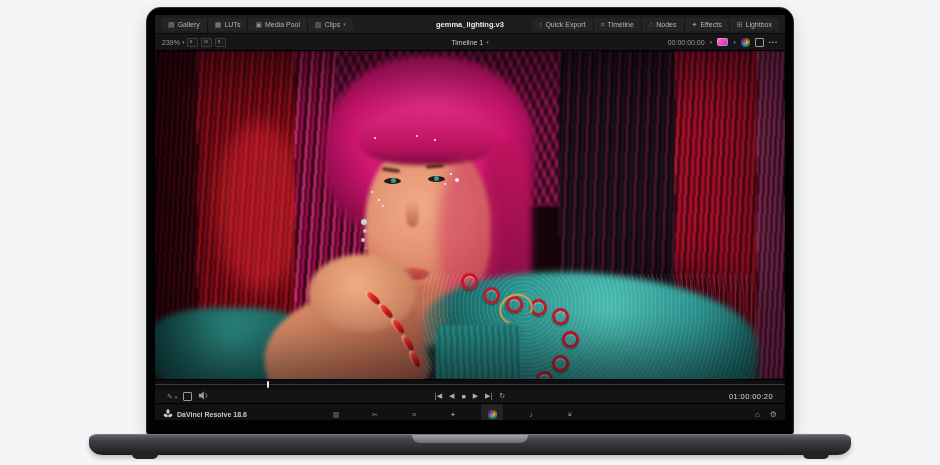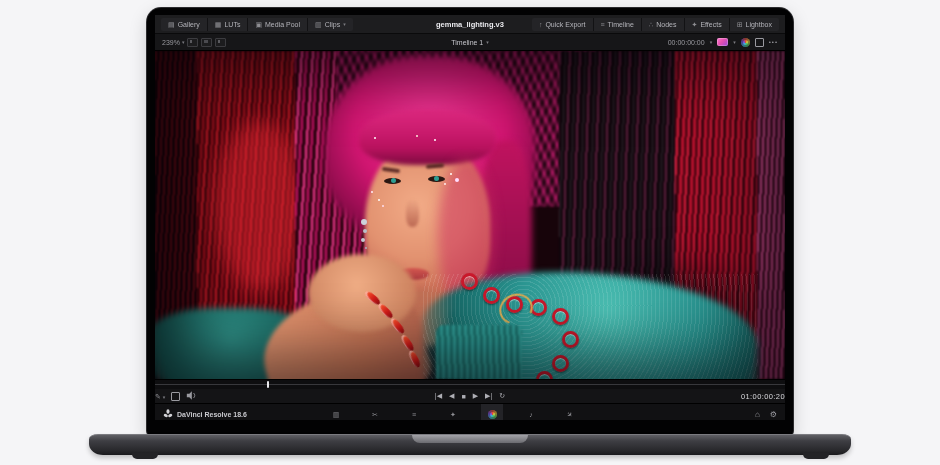--- a/index.html
+++ b/index.html
@@ -122,21 +122,21 @@
   .r1{left:306px;top:222px}.r2{left:328px;top:236px}.r3{left:351px;top:245px}.r4{left:375px;top:248px}
   .r5{left:397px;top:257px}.r6{left:407px;top:280px}.r7{left:397px;top:304px}.r8{left:381px;top:320px}
   .hoop{left:344px;top:243px;width:30px;height:26px;border-radius:50%;border:2px solid #d9aa52;
       border-bottom-color:transparent;transform:rotate(-24deg);filter:blur(.3px);}
   .vig{left:0;top:0;right:0;bottom:0;box-shadow:inset 0 0 60px 24px rgba(4,0,5,.55);}
   
   .scrub{position:relative;height:9px;background:#0e0e10;border-top:1px solid #000;}
   .track{position:absolute;left:0;right:0;top:4px;height:1px;background:#38383c;}
   .playhead{position:absolute;left:112px;top:1px;width:2px;height:7px;background:#e8e8ec;border-radius:1px;}
   .transport{position:relative;display:flex;align-items:center;height:14px;background:#141416;
-             padding:0 0;font-size:7px;color:#9a9aa0;}
+             padding:0 12px;font-size:7px;color:#9a9aa0;}
   .ltools{display:flex;align-items:center;gap:6px;}
   .ctrans{position:absolute;left:50%;transform:translateX(-50%);display:flex;gap:7px;
           align-items:center;color:#aeaeb4;font-size:7px;}
   .tcout{margin-left:auto;font-size:7.5px;color:#dadade;letter-spacing:.4px;}
   
   .pagebar{position:relative;display:flex;align-items:center;height:20px;background:#111113;
            padding:0 8px;border-top:1px solid #000;}
   .appid{display:flex;align-items:center;gap:4px;font-size:7px;font-weight:bold;color:#c9c9ce;}
   .pages{position:absolute;left:170px;top:0;bottom:0;display:flex;gap:17px;align-items:center;}
   .page{position:relative;width:22px;height:100%;display:flex;align-items:center;justify-content:center;

